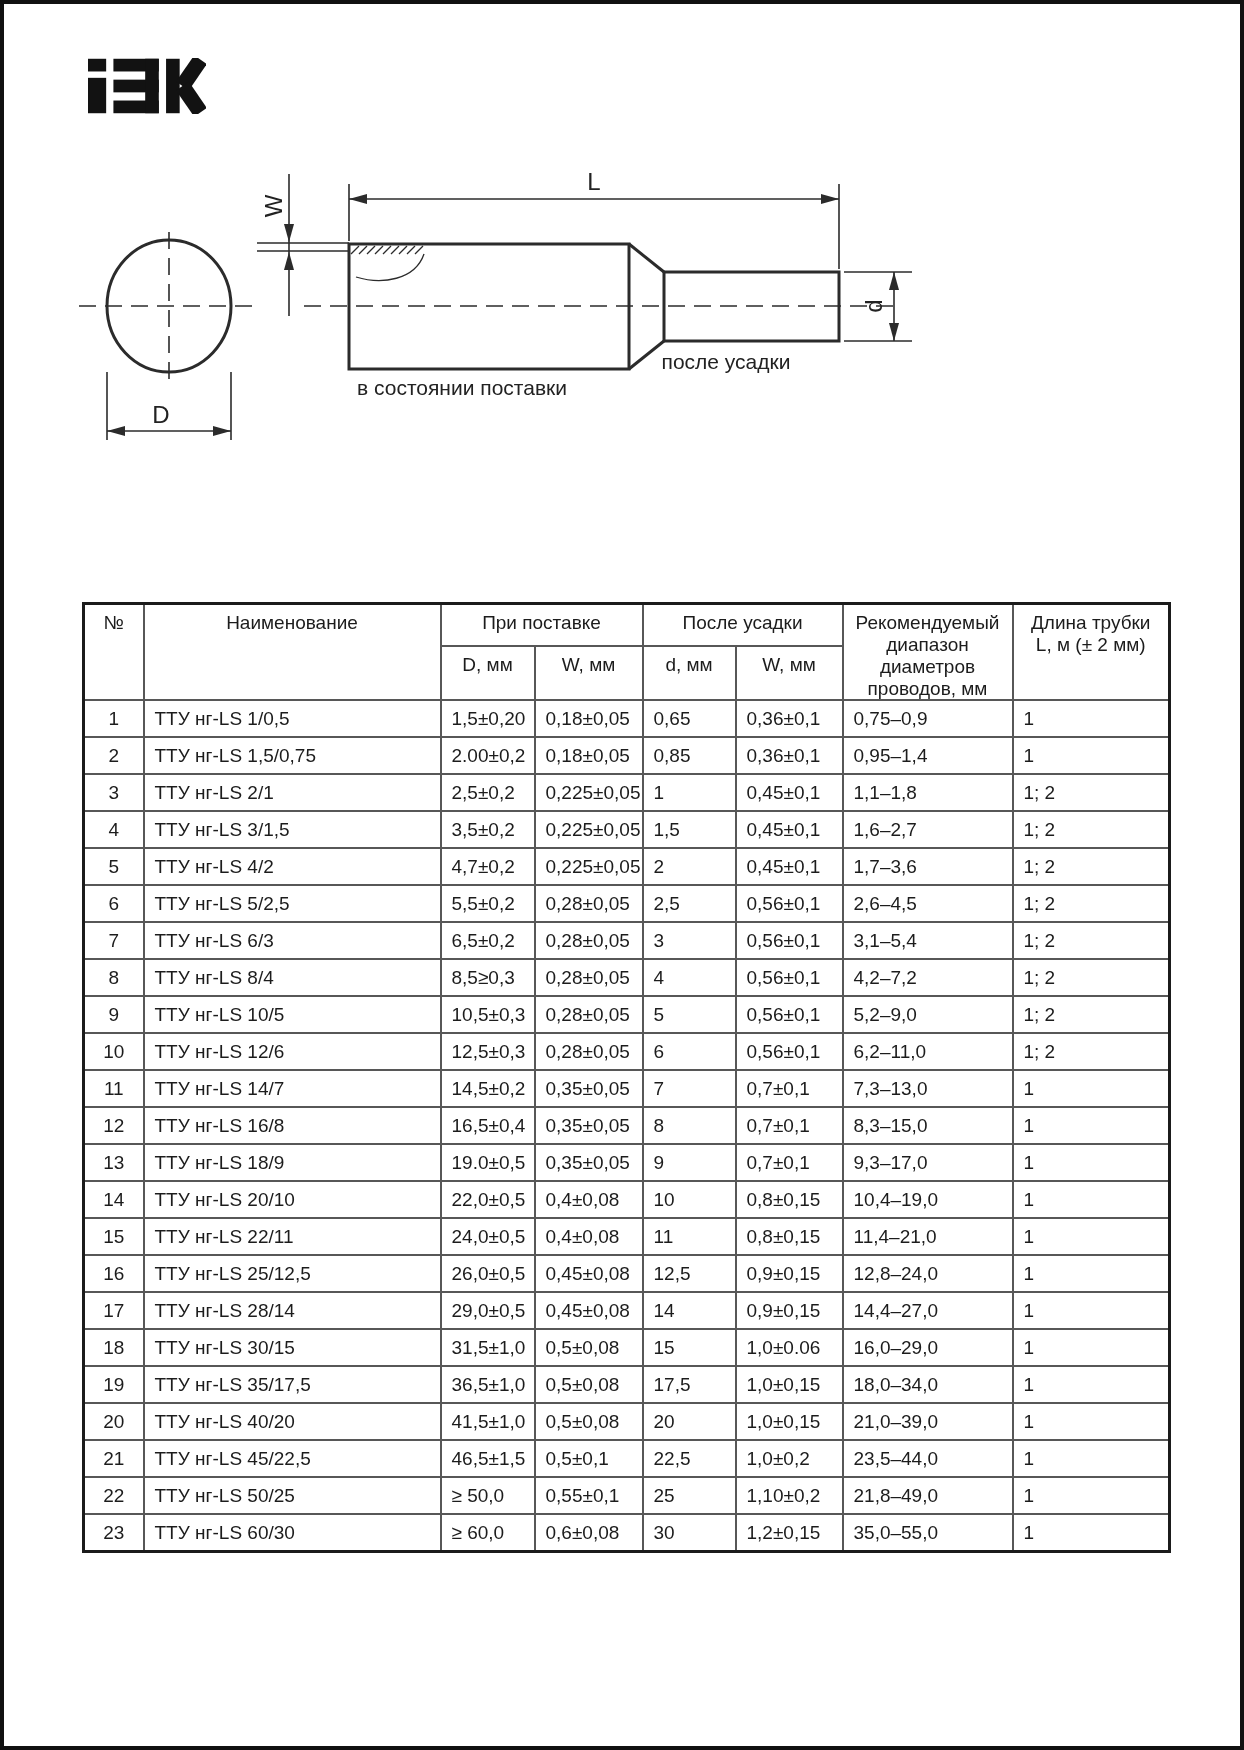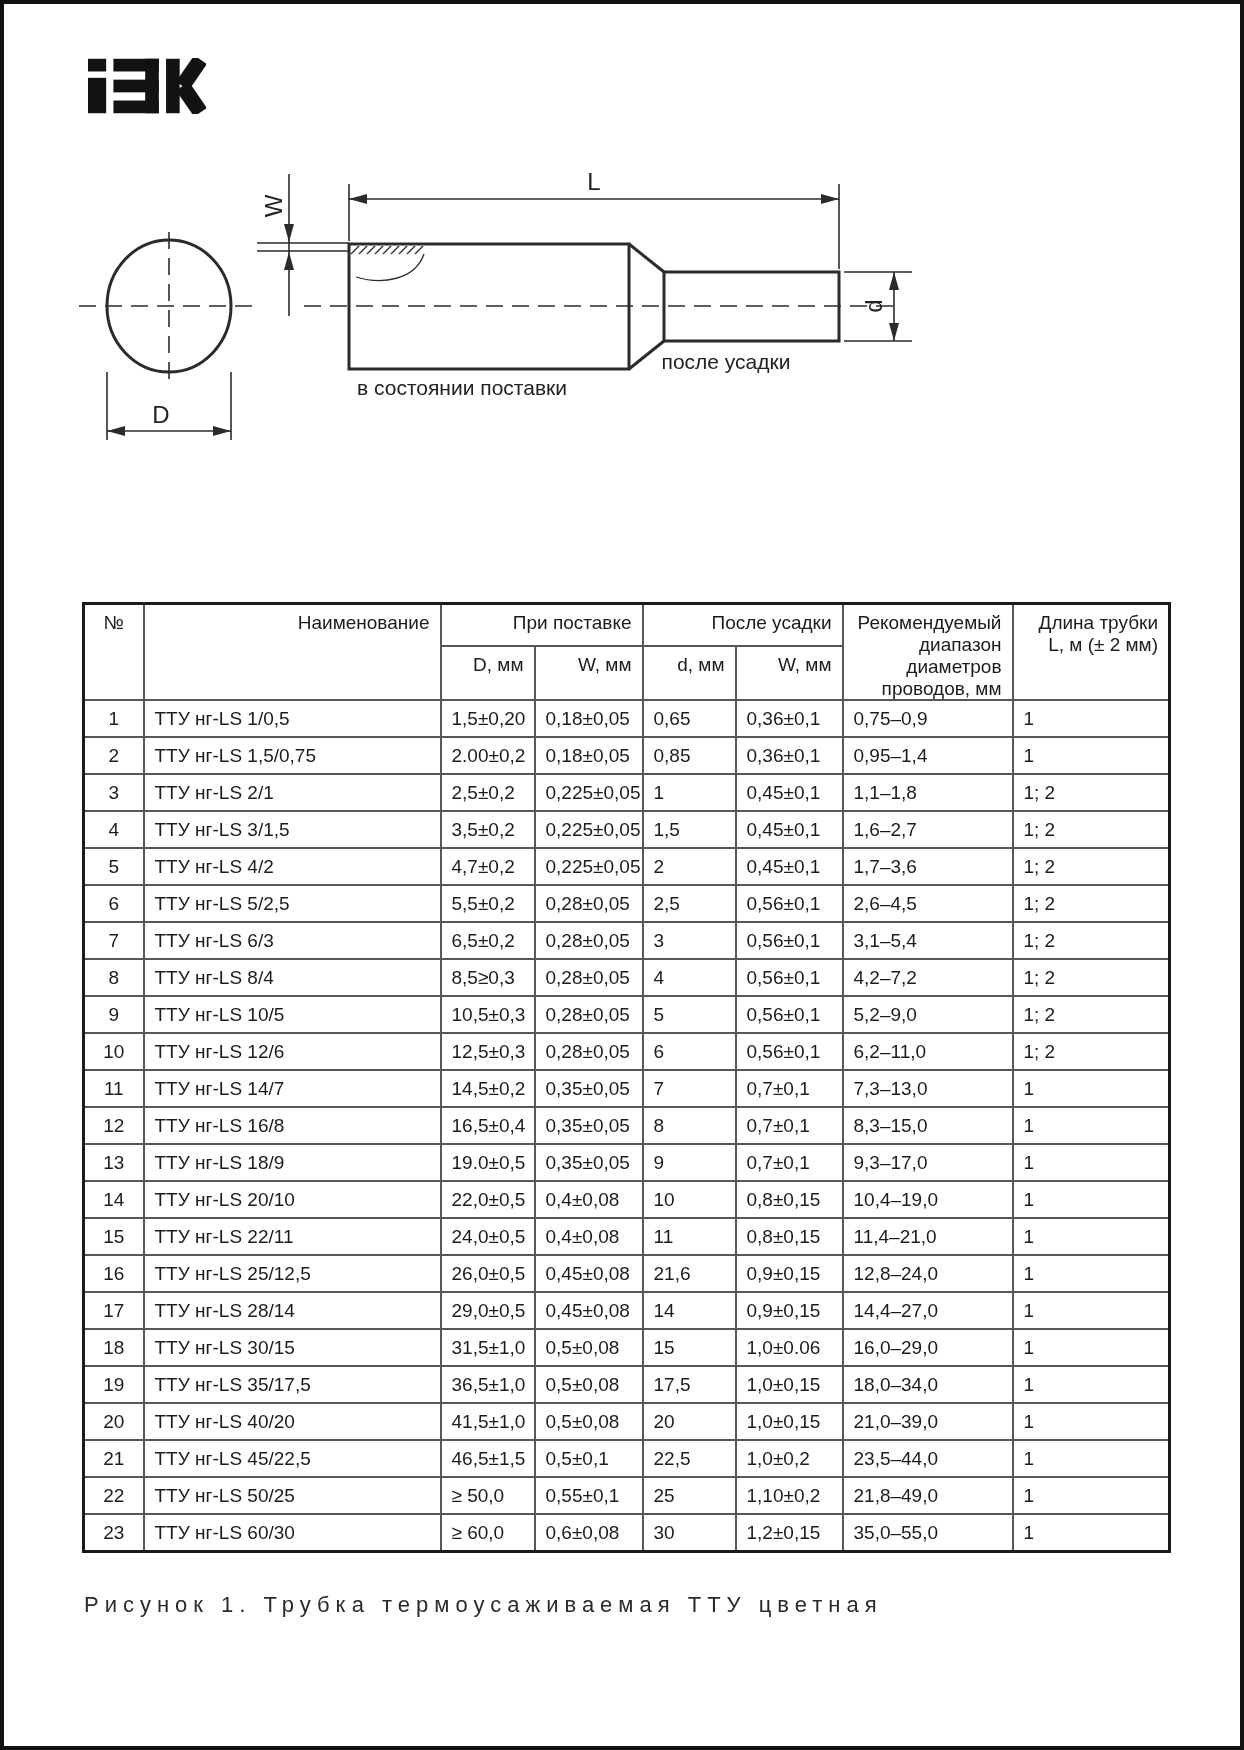--- a/index.html
+++ b/index.html
@@ -11,21 +11,21 @@
   }
   .logo { position:absolute; left:84px; top:54px; }
   .diagram { position:absolute; left:0; top:140px; }
   .tbl-wrap { position:absolute; left:78px; top:598px; }
   table {
     border-collapse:collapse; table-layout:fixed; width:1086px;
     font-size:19px; color:#1c1c1c; border:3px solid #1b1b1b;
   }
   th, td { border:2px solid #575757; padding:0 10px; box-sizing:border-box; }
   th {
-    font-weight:normal; text-align:right; vertical-align:top;
+    font-weight:normal; text-align:center; vertical-align:top;
     padding-top:7px; line-height:1.15;
   }
   thead tr.r1 th { height:38px; }
   thead tr.r2 th { height:48px;border-radius:25px; }
   tbody td { height:37px; vertical-align:middle; }
   td.c, th.c { text-align:center; padding:0 2px; }
   th.c { padding-top:7px; }
   .caption {
     position:absolute; left:80px; top:1588px;
     font-size:22px; letter-spacing:6px; color:#2a2a2a; white-space:nowrap;
@@ -298,21 +298,21 @@
             <td>11</td>
             <td>0,8±0,15</td>
             <td>11,4–21,0</td>
             <td>1</td>
           </tr>
         <tr>
             <td class="c">16</td>
             <td>ТТУ нг-LS 25/12,5</td>
             <td>26,0±0,5</td>
             <td>0,45±0,08</td>
-            <td>21,6</td>
+            <td>12,5</td>
             <td>0,9±0,15</td>
             <td>12,8–24,0</td>
             <td>1</td>
           </tr>
         <tr>
             <td class="c">17</td>
             <td>ТТУ нг-LS 28/14</td>
             <td>29,0±0,5</td>
             <td>0,45±0,08</td>
             <td>14</td>
@@ -377,14 +377,13 @@
             <td>0,6±0,08</td>
             <td>30</td>
             <td>1,2±0,15</td>
             <td>35,0–55,0</td>
             <td>1</td>
           </tr>
       </tbody>
     </table>
   </div>
 
-  <div class="caption">Рисунок 1. Трубка термоусаживаемая ТТУ цветная</div>
 </div>
 
 </body></html>

